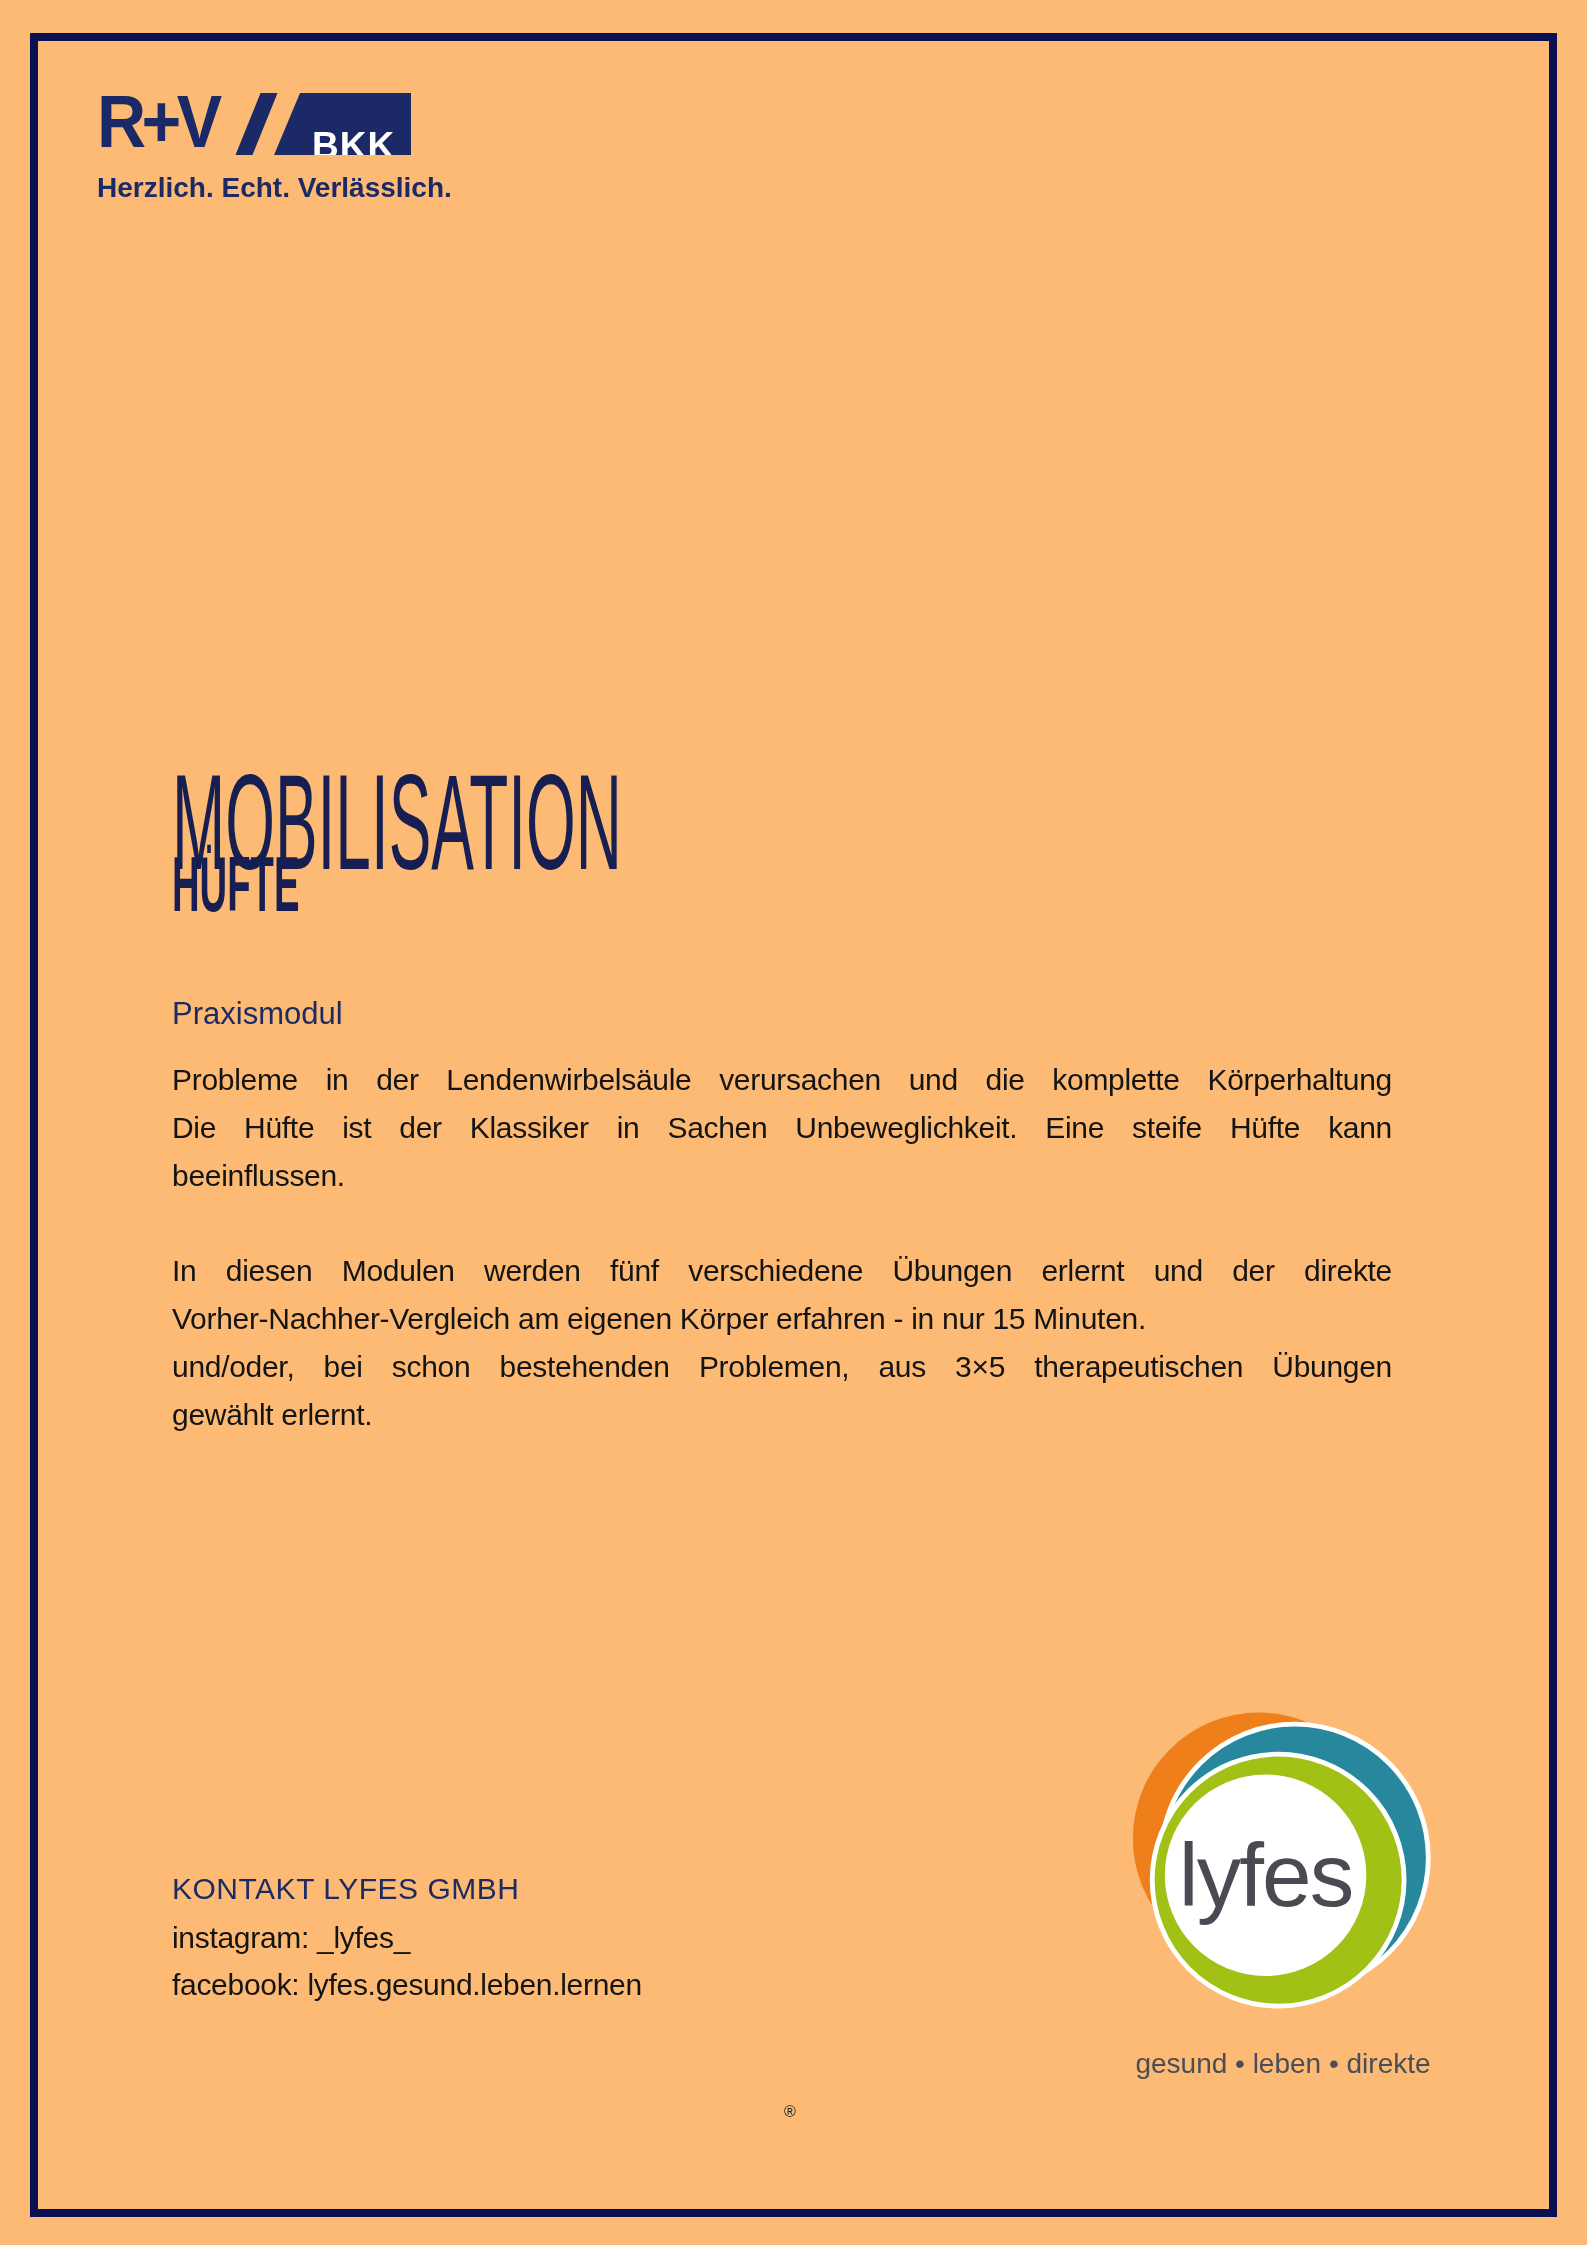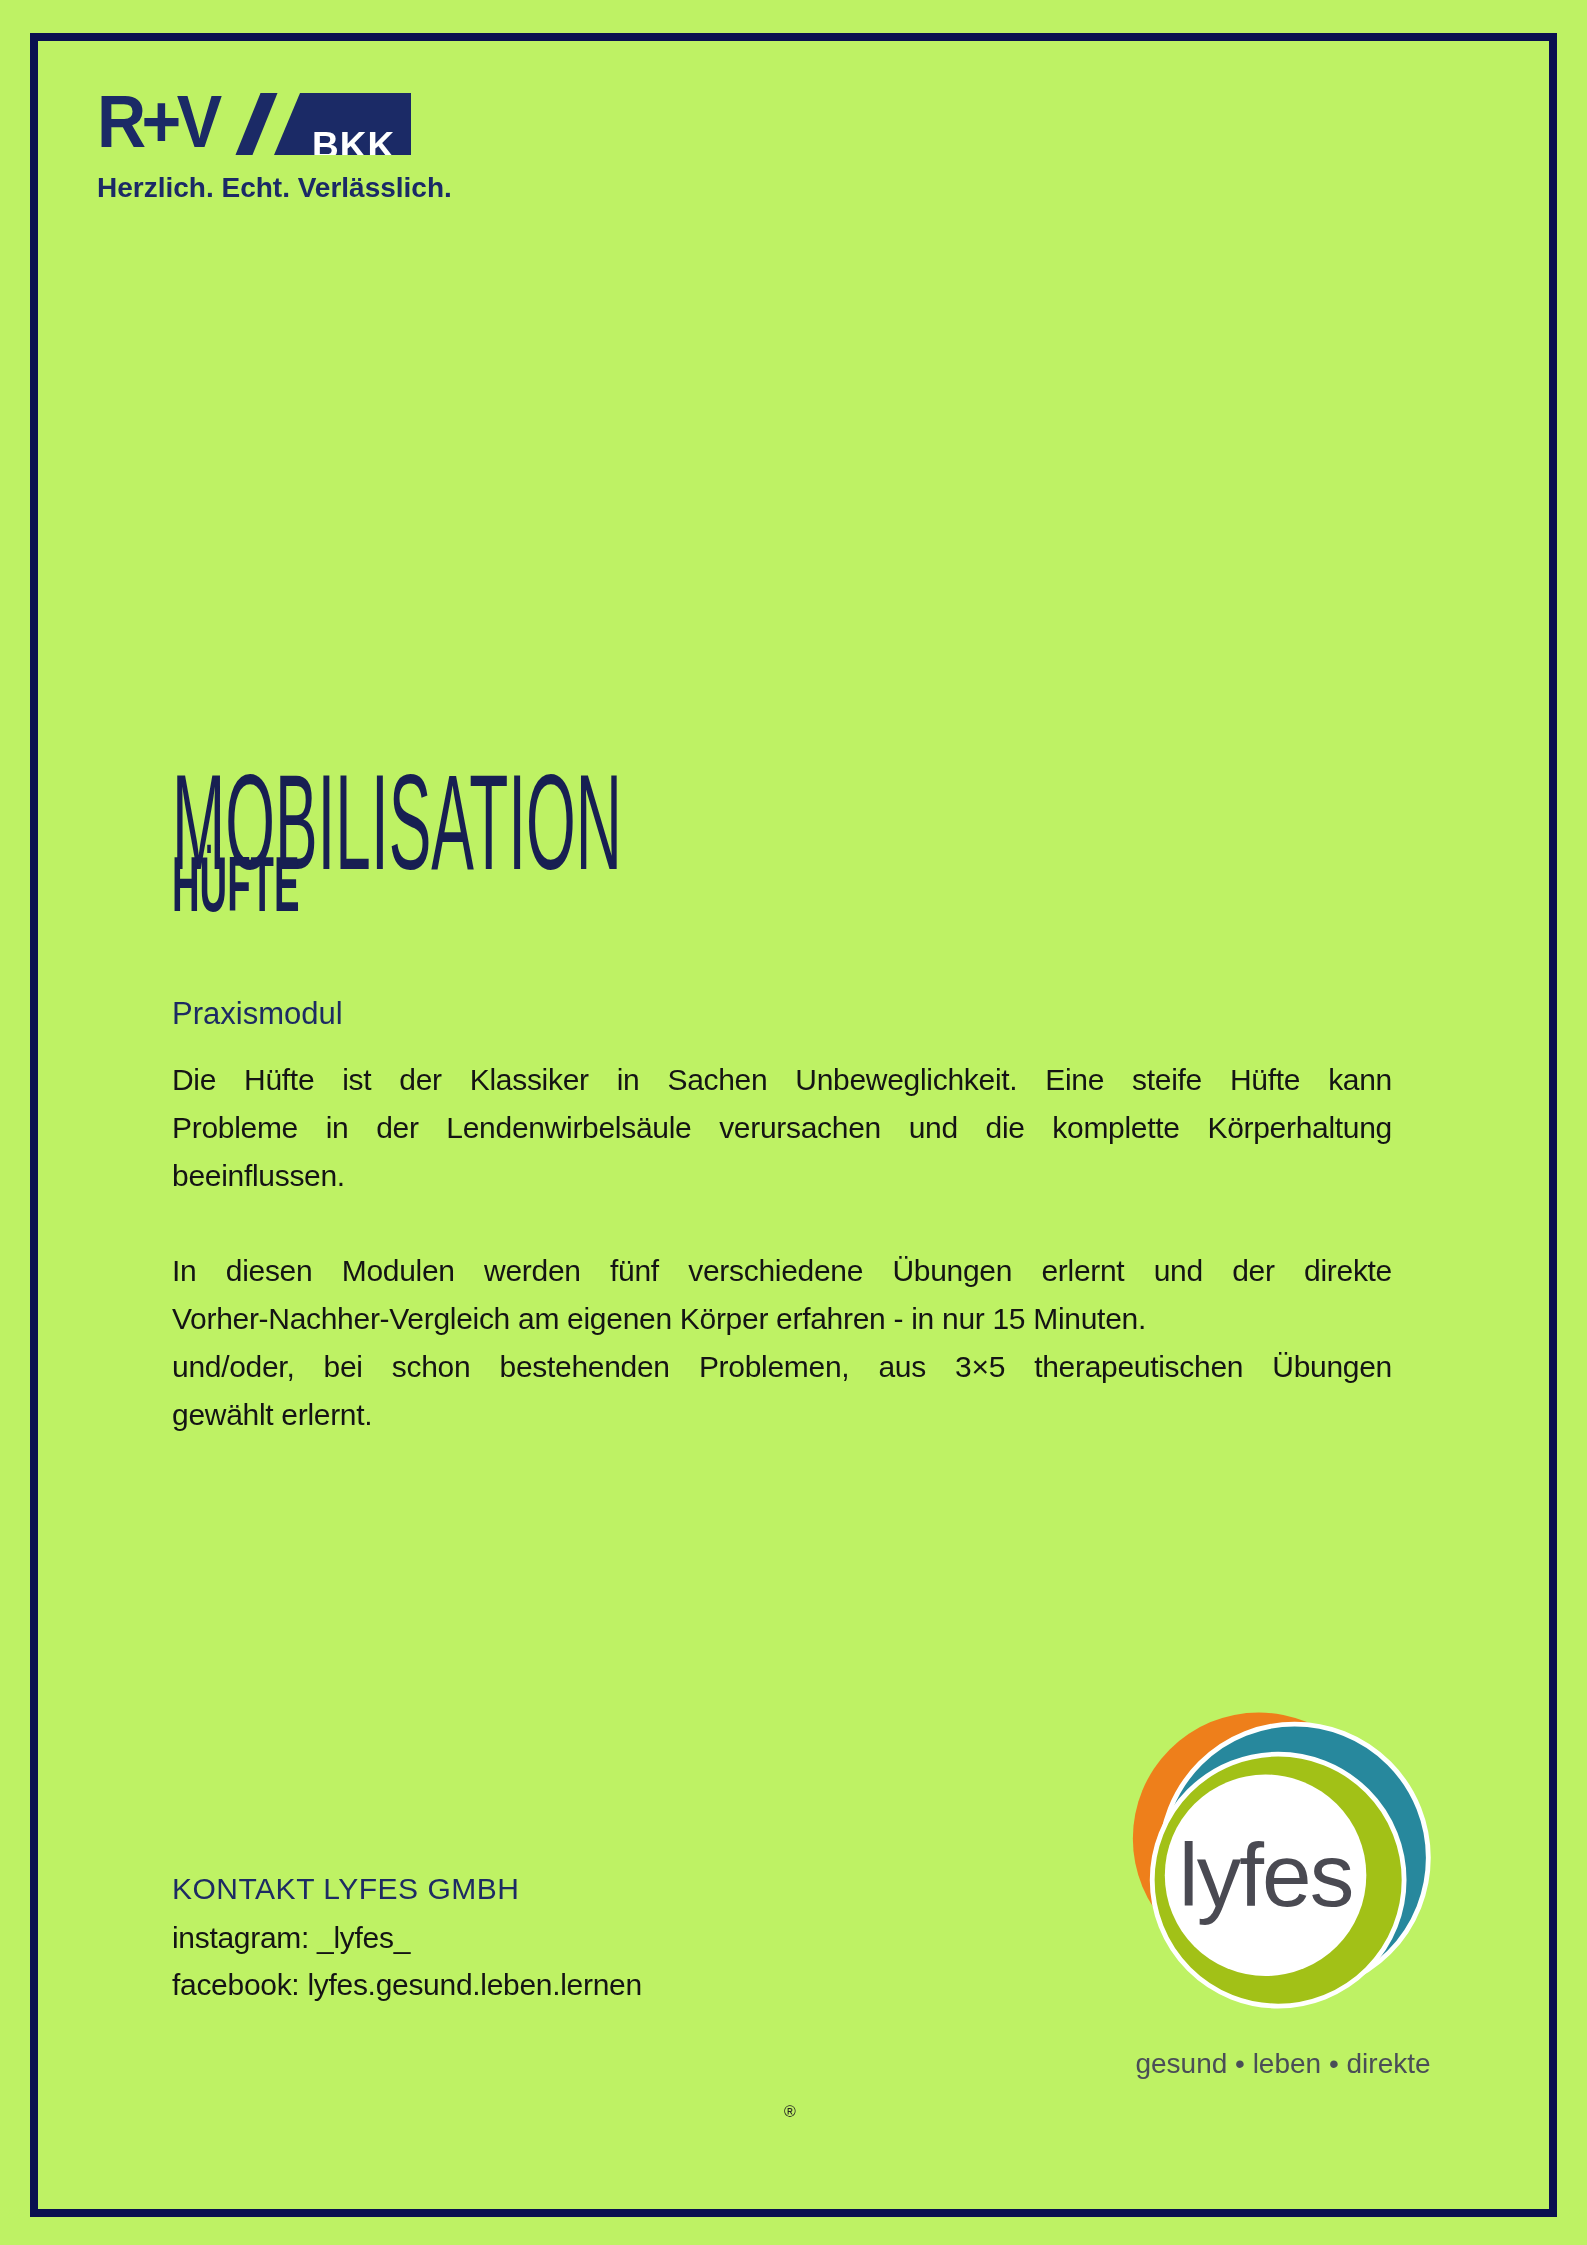--- a/index.html
+++ b/index.html
@@ -1,19 +1,19 @@
 <!DOCTYPE html>
 <html><head>
 <meta charset="utf-8">
 <style>
   html,body{margin:0;padding:0;background:#ffffff;}
   .page{
     position:relative;
     width:1587px;height:2245px;
-    background:#bef264;
+    background:#fdba74;
     font-family:"Liberation Sans", sans-serif;
     overflow:hidden;
   }
   .frame{
     position:absolute;left:30px;top:33px;
     width:1527px;height:2184px;
     border:8px solid #0A1150;
     box-sizing:border-box;
   }
   
@@ -104,22 +104,22 @@
     <div class="brand-tagline">Herzlich. Echt. Verlässlich.</div>
   </header>
 
   <h1 class="title"><span class="squeeze">MOBILISATION</span></h1>
   <h2 class="subtitle"><span class="squeeze">HÜFTE</span></h2>
 
   <div class="section-heading">Praxismodul</div>
 
   <div class="copy">
     <div class="para">
+      <span class="ln jl">Probleme in der Lendenwirbelsäule verursachen und die komplette Körperhaltung</span>
       <span class="ln jl">Die Hüfte ist der Klassiker in Sachen Unbeweglichkeit. Eine steife Hüfte kann</span>
-      <span class="ln jl">Probleme in der Lendenwirbelsäule verursachen und die komplette Körperhaltung</span>
       <span class="ln">beeinflussen.</span>
     </div>
     <div class="para">
       <span class="ln jl">In diesen Modulen werden fünf verschiedene Übungen erlernt und der direkte</span>
       <span class="ln">Vorher-Nachher-Vergleich am eigenen Körper erfahren - in nur 15 Minuten.</span>
       <span class="ln jl">und/oder, bei schon bestehenden Problemen, aus 3×5 therapeutischen Übungen</span>
       <span class="ln">gewählt erlernt.</span>
     </div>
   </div>
 

